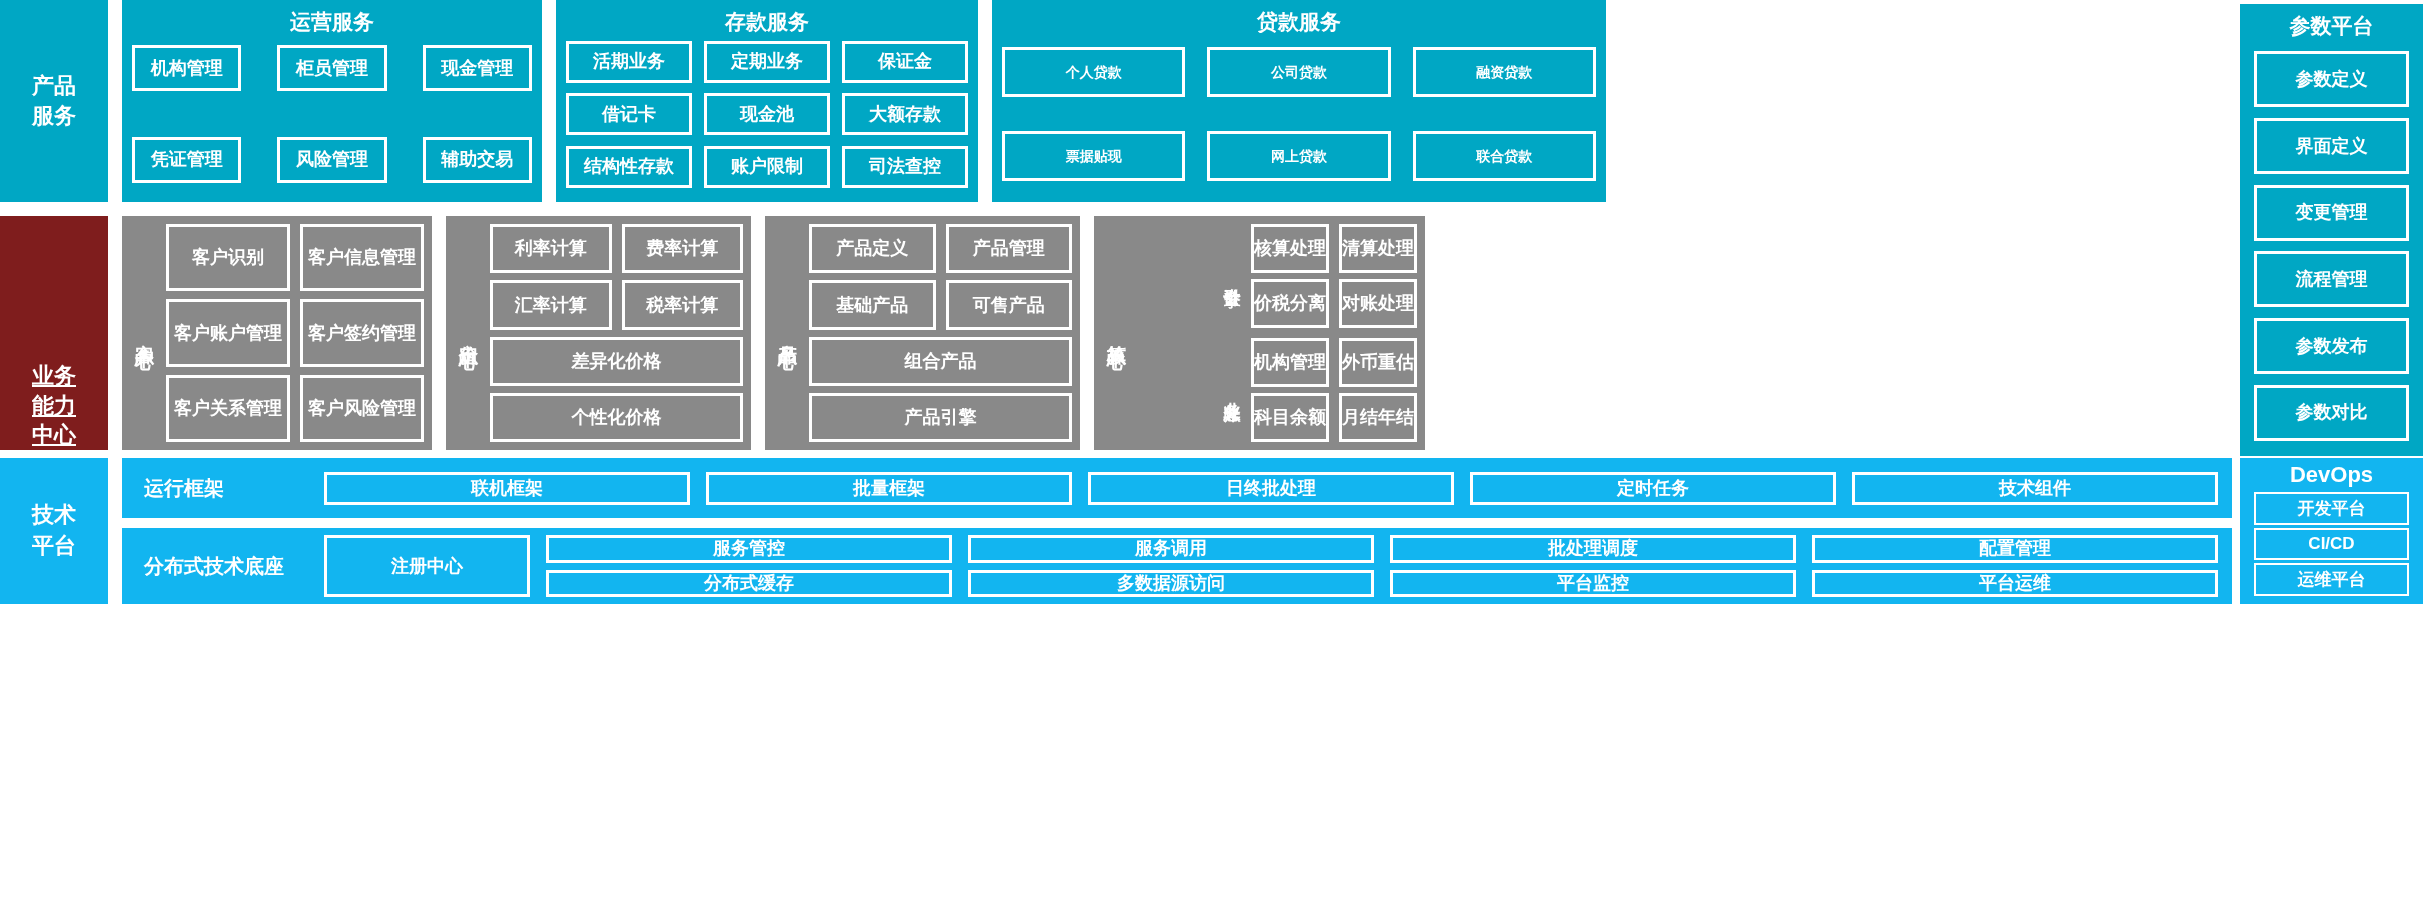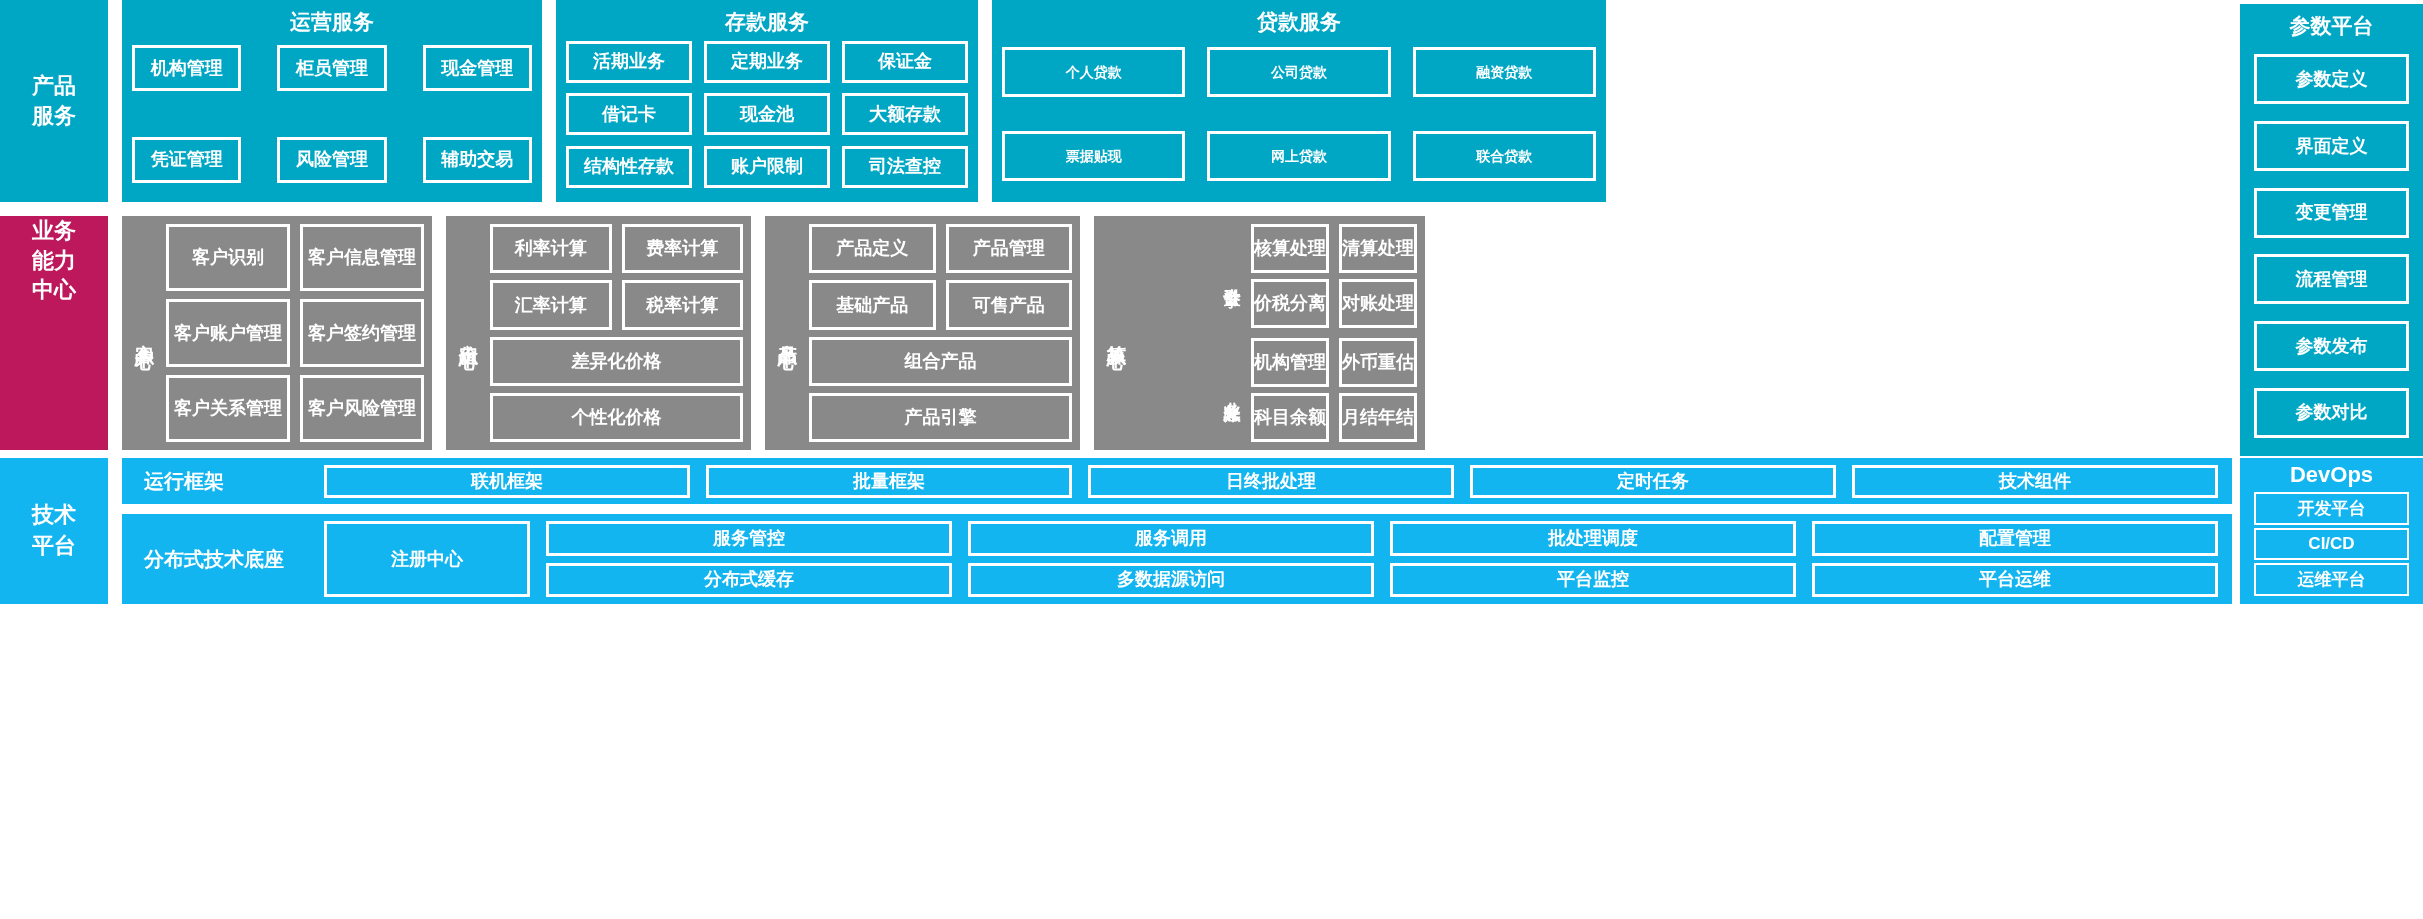--- a/index.html
+++ b/index.html
@@ -103,41 +103,42 @@
     display: flex;
     flex-direction: column;
   }
   .param-col .grp-title { font-size: 21px; margin-bottom: 6px; }
   .param-list {
     flex: 1 1 auto;
     display: flex;
     flex-direction: column;
     justify-content: space-around;
   }
-  .param-list .tile-cyan { height: 50px; font-size: 18px; }
+  .param-list .tile-cyan { height: 56px; font-size: 18px; }
 
   
   .row2 {
     position: absolute;
     left: 0; top: 216px;
     width: 2232px; height: 234px;
     display: flex;
     gap: 14px;
   }
   .sidecap-gray {
-    background: #be185d;
-    color: #ffffff;
-    font-weight: bold;
-    display: flex;
-    flex-direction: column;
-    align-items: center;
-    justify-content: flex-start;
+    background: #7f1d1d;
+    color: #ffffff;
+    font-weight: bold;
+    display: flex;
+    flex-direction: column;
+    align-items: center;
+    justify-content: flex-end;
     font-size: 22px;
     line-height: 1.35;
     flex: 0 0 108px;
+    text-decoration: underline;
   }
   .grp-gray {
     background: #898989;
     display: flex;
     padding: 8px;
     gap: 6px;
   }
   .tile-gray { background: #898989; font-size: 18px; }
   .g-cust { flex: 0 0 310px; }
   .g-price{ flex: 0 0 305px; }
@@ -202,21 +203,21 @@
     flex: 0 0 108px;
   }
   .tech-stack { flex: 1 1 auto; display: flex; flex-direction: column; gap: 10px; }
   .tech-band {
     background: #12b5f0;
     display: flex;
     align-items: center;
     padding: 7px 14px;
     gap: 18px;
   }
-  .band-run { height: 46px; }
+  .band-run { height: 60px; }
   .band-base { flex: 1 1 auto; }
   .band-label {
     color: #ffffff;
     font-weight: bold;
     font-size: 20px;
     flex: 0 0 170px;
     padding-left: 8px;
     white-space: nowrap;
   }
   .tile-blue { background: #12b5f0; font-size: 18px; }

